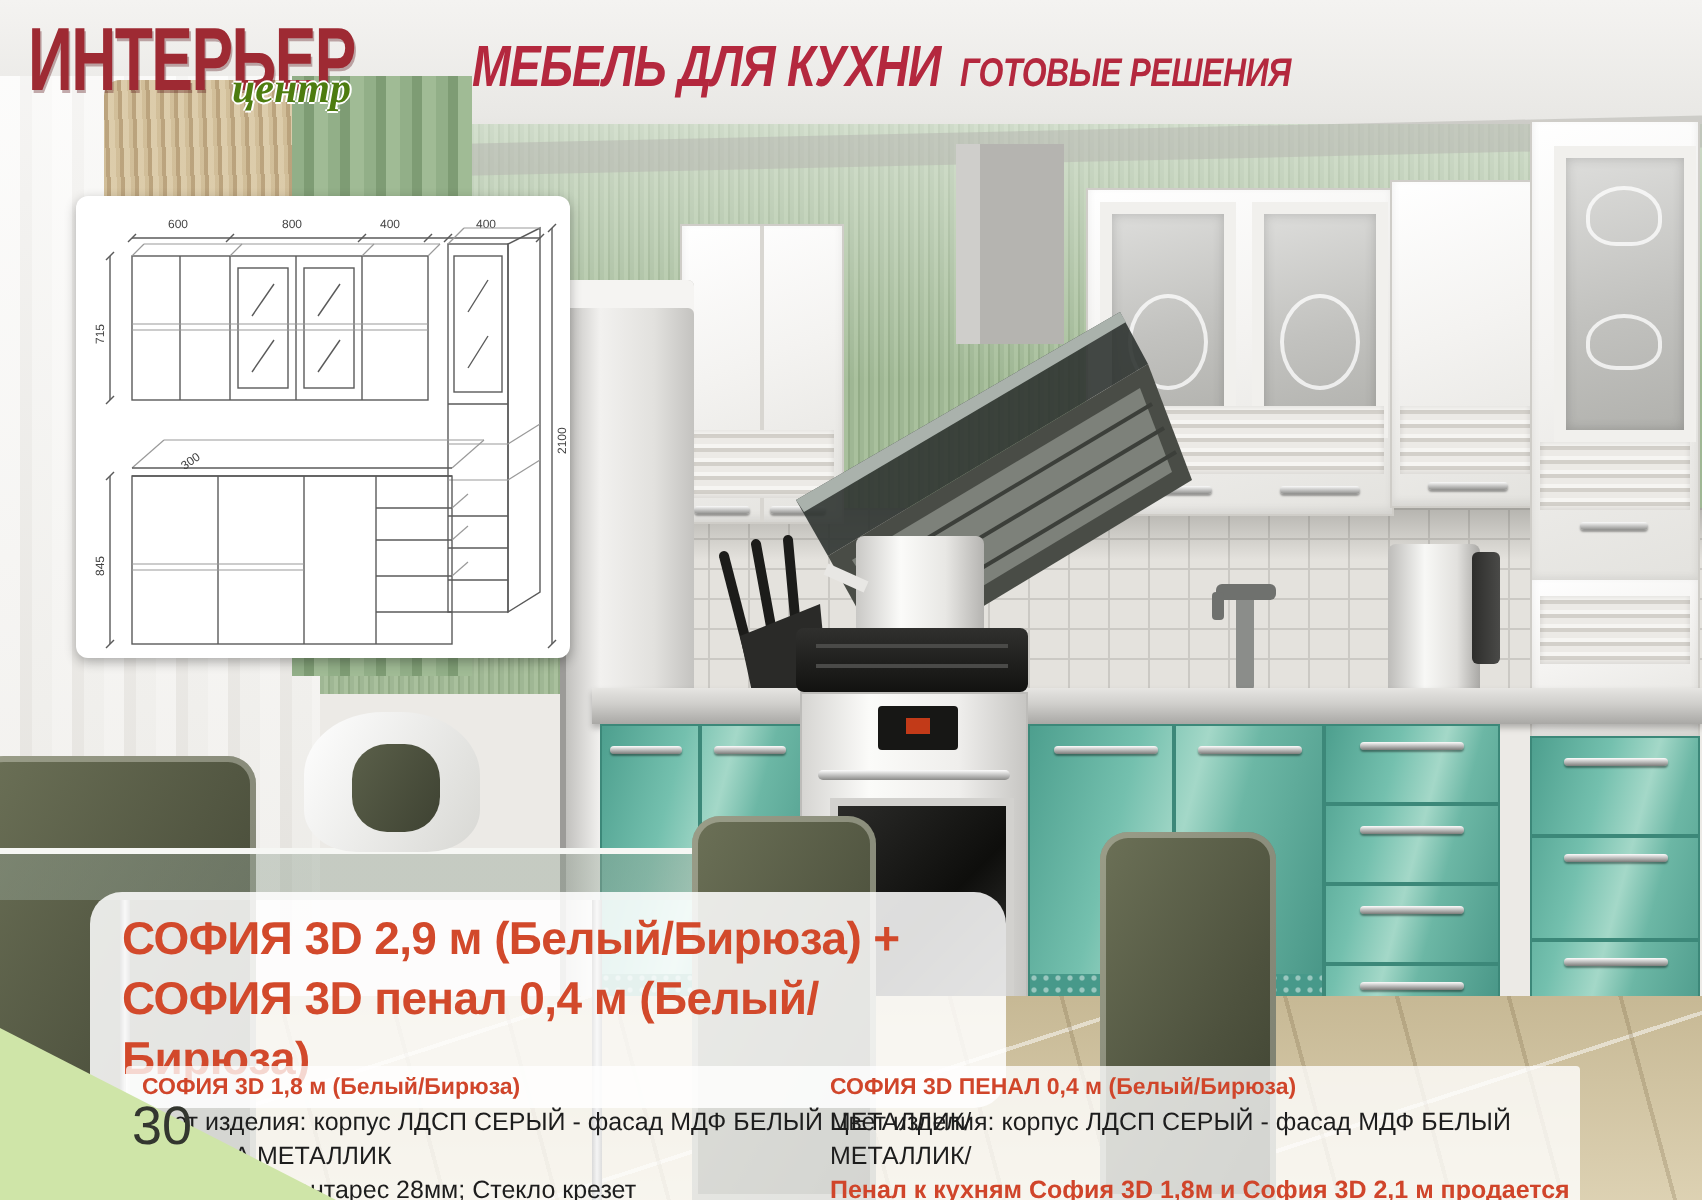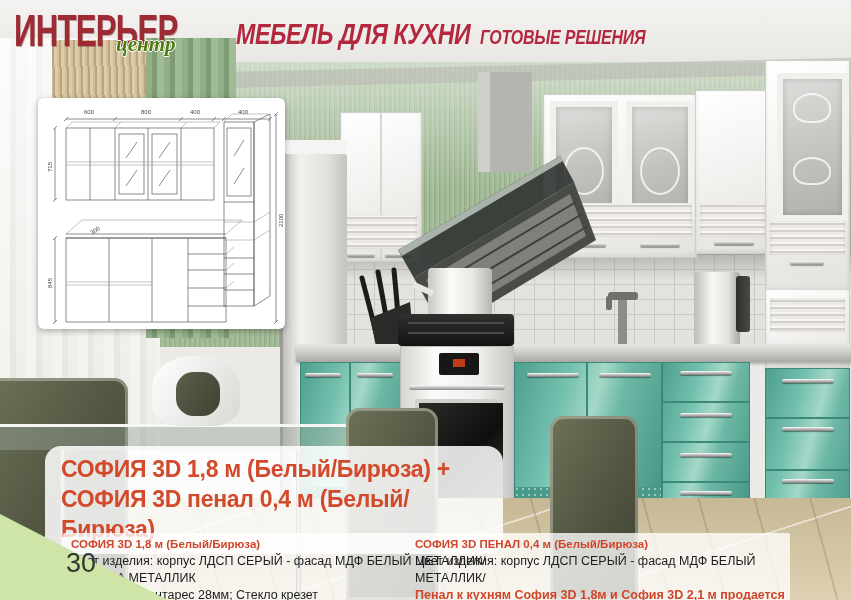--- a/index.html
+++ b/index.html
@@ -352,21 +352,21 @@
   <text class="dim" transform="rotate(-90 12 182)" x="4" y="184">845</text>
 
   <line class="ln" x1="238" y1="16" x2="238" y2="224"></line>
   <line class="ln" x1="236" y1="18" x2="240" y2="14"></line>
       <line class="ln" x1="236" y1="226" x2="240" y2="222"></line>
   <text class="dim" transform="rotate(-90 243 120)" x="234" y="122">2100</text>
 </svg>
 </div>
 
 <div class="abs banner">
-  <div>СОФИЯ 3D 1,8 м (Белый/Бирюза) +</div>
+  <div>СОФИЯ 3D 2,9 м (Белый/Бирюза) +</div>
   <div>СОФИЯ 3D пенал 0,4 м (Белый/Бирюза)</div>
 </div>
 
 <div class="abs descs">
   <div class="desc-col" style="left:8px;">
     <div class="desc-title">СОФИЯ 3D 1,8 м (Белый/Бирюза)</div>
     <div class="desc-line">Цвет изделия: корпус ЛДСП СЕРЫЙ - фасад МДФ БЕЛЫЙ МЕТАЛЛИК/</div>
     <div class="desc-line">БИРЮЗА МЕТАЛЛИК</div>
     <div class="desc-line">Столешница антарес 28мм; Стекло крезет</div>
   </div>

